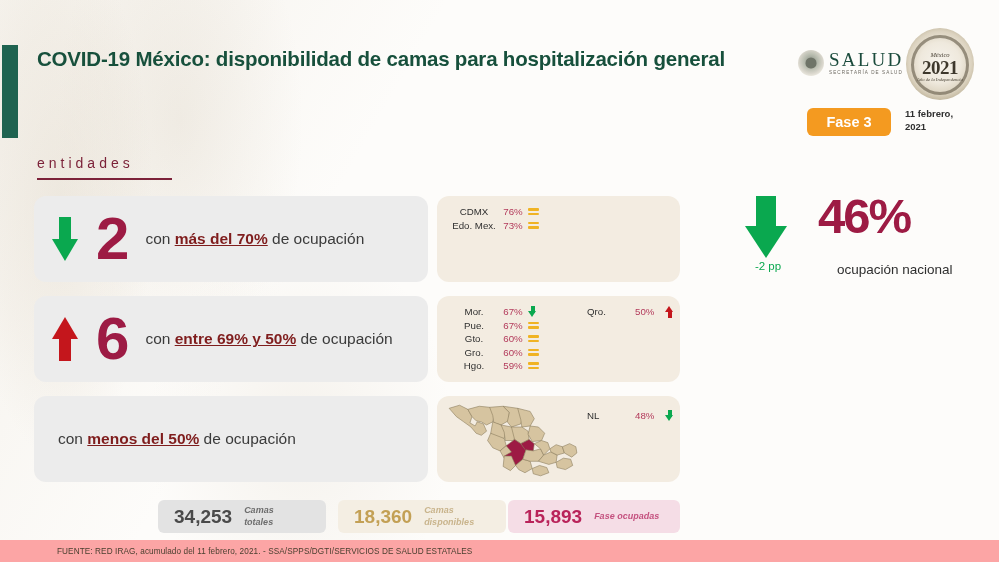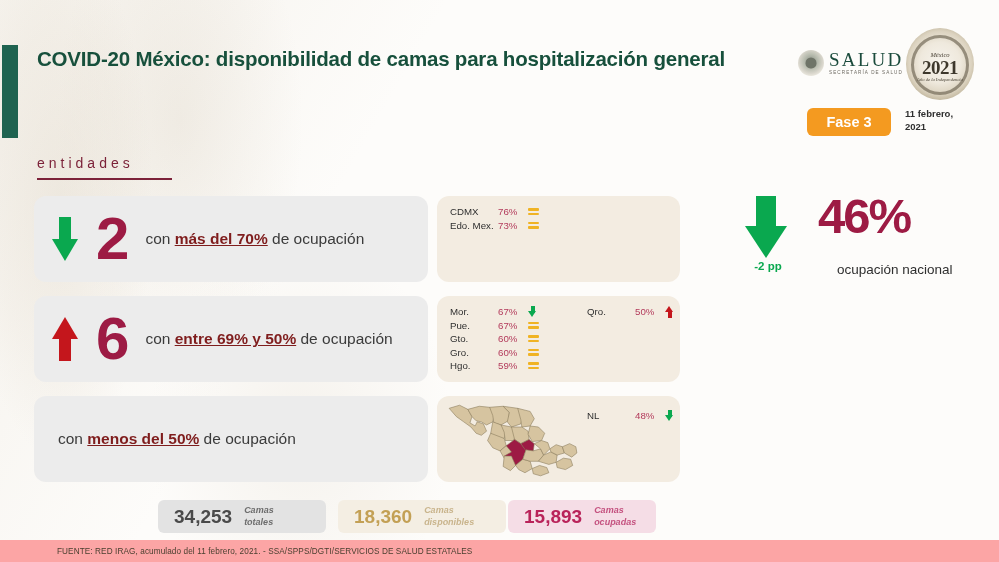--- a/index.html
+++ b/index.html
@@ -253,21 +253,21 @@
     left: 437px;
     width: 243px;
     background: #f3ece1;
     border-radius: 12px;
   }
   .panel-1 { top: 196px; height: 86px; }
   .panel-2 { top: 296px; height: 86px; }
   .panel-3 { top: 396px; height: 86px; }
   .state-list {
     position: absolute;
-    left: 13px; top: 9px;
+    left: 13px; top: 9px; text-align: center;
   }
   .state-row {
     display: flex;
     align-items: center;
     height: 13.5px;
     font-size: 9.7px;
   }
   .st-name {
     width: 48px;
     color: #2f2f2f;
@@ -351,21 +351,21 @@
     border-left: 21px solid transparent;
     border-right: 21px solid transparent;
     border-top: 32px solid currentColor;
   }
   .nat-delta {
     position: absolute;
     left: 743px; top: 260px;
     width: 50px;
     text-align: center;
     font-size: 11.5px;
-    font-weight: bold;
+    font-weight: normal;
     color: #0aa84f;
   }
   .nat-pct {
     position: absolute;
     left: 818px; top: 192px;
     font-size: 49px;
     font-weight: bold;
     color: #9d1b44;
     letter-spacing: -2px;
     line-height: 1;
@@ -379,21 +379,21 @@
   
   .stat-box {
     position: absolute;
     height: 33px;
     border-radius: 6px;
     display: flex;
     align-items: center;
   }
   .stat-1 { left: 158px; top: 500px; width: 168px; background: #e3e3e3; }
   .stat-2 { left: 338px; top: 500px; width: 168px; background: #f4eee3; }
-  .stat-3 { left: 508px; top: 500px; width: 148px; background: #f5dde6; }
+  .stat-3 { left: 508px; top: 500px; width: 172px; background: #f5dde6; }
   .stat-num {
     font-size: 19px;
     font-weight: bold;
     margin-left: 16px;
   }
   .stat-1 .stat-num { color: #4a4a4a; }
   .stat-2 .stat-num { color: #c3a055; }
   .stat-3 .stat-num { color: #b9235a; }
   .stat-lbl {
     margin-left: 12px;
@@ -421,21 +421,21 @@
     letter-spacing: 0.1px;
   }
 </style>
 </head>
 <body>
 
 <div class="slide">
   <div class="bg-texture"></div>
   <div class="green-bar"></div>
 
-  <div class="title">COVID-20 México: disponibilidad de camas para hospitalización general</div>
+  <div class="title">COVID-19 México: disponibilidad de camas para hospitalización general</div>
 
   <div class="salud-logo">
     <div class="eagle-seal"></div>
     <div class="salud-text">
       <div class="salud-word">SALUD</div>
       <div class="salud-sub">SECRETARÍA DE SALUD</div>
     </div>
   </div>
 
   <div class="seal-2021">
@@ -626,20 +626,20 @@
   <div class="stat-box stat-2">
     <span class="stat-num">18,360</span>
     <span class="stat-lbl">
       <span>Camas</span><br>
       <span>disponibles</span>
     </span>
   </div>
   <div class="stat-box stat-3">
     <span class="stat-num">15,893</span>
     <span class="stat-lbl">
-      <span>Camas ocupadas</span>
+      <span>Fase ocupadas</span>
     </span>
   </div>
 
   <div class="footer">
     <span class="footer-text">FUENTE: RED IRAG, acumulado del 11 febrero, 2021. -  SSA/SPPS/DGTI/SERVICIOS DE SALUD ESTATALES</span>
   </div>
 </div>
 
 </body></html>

